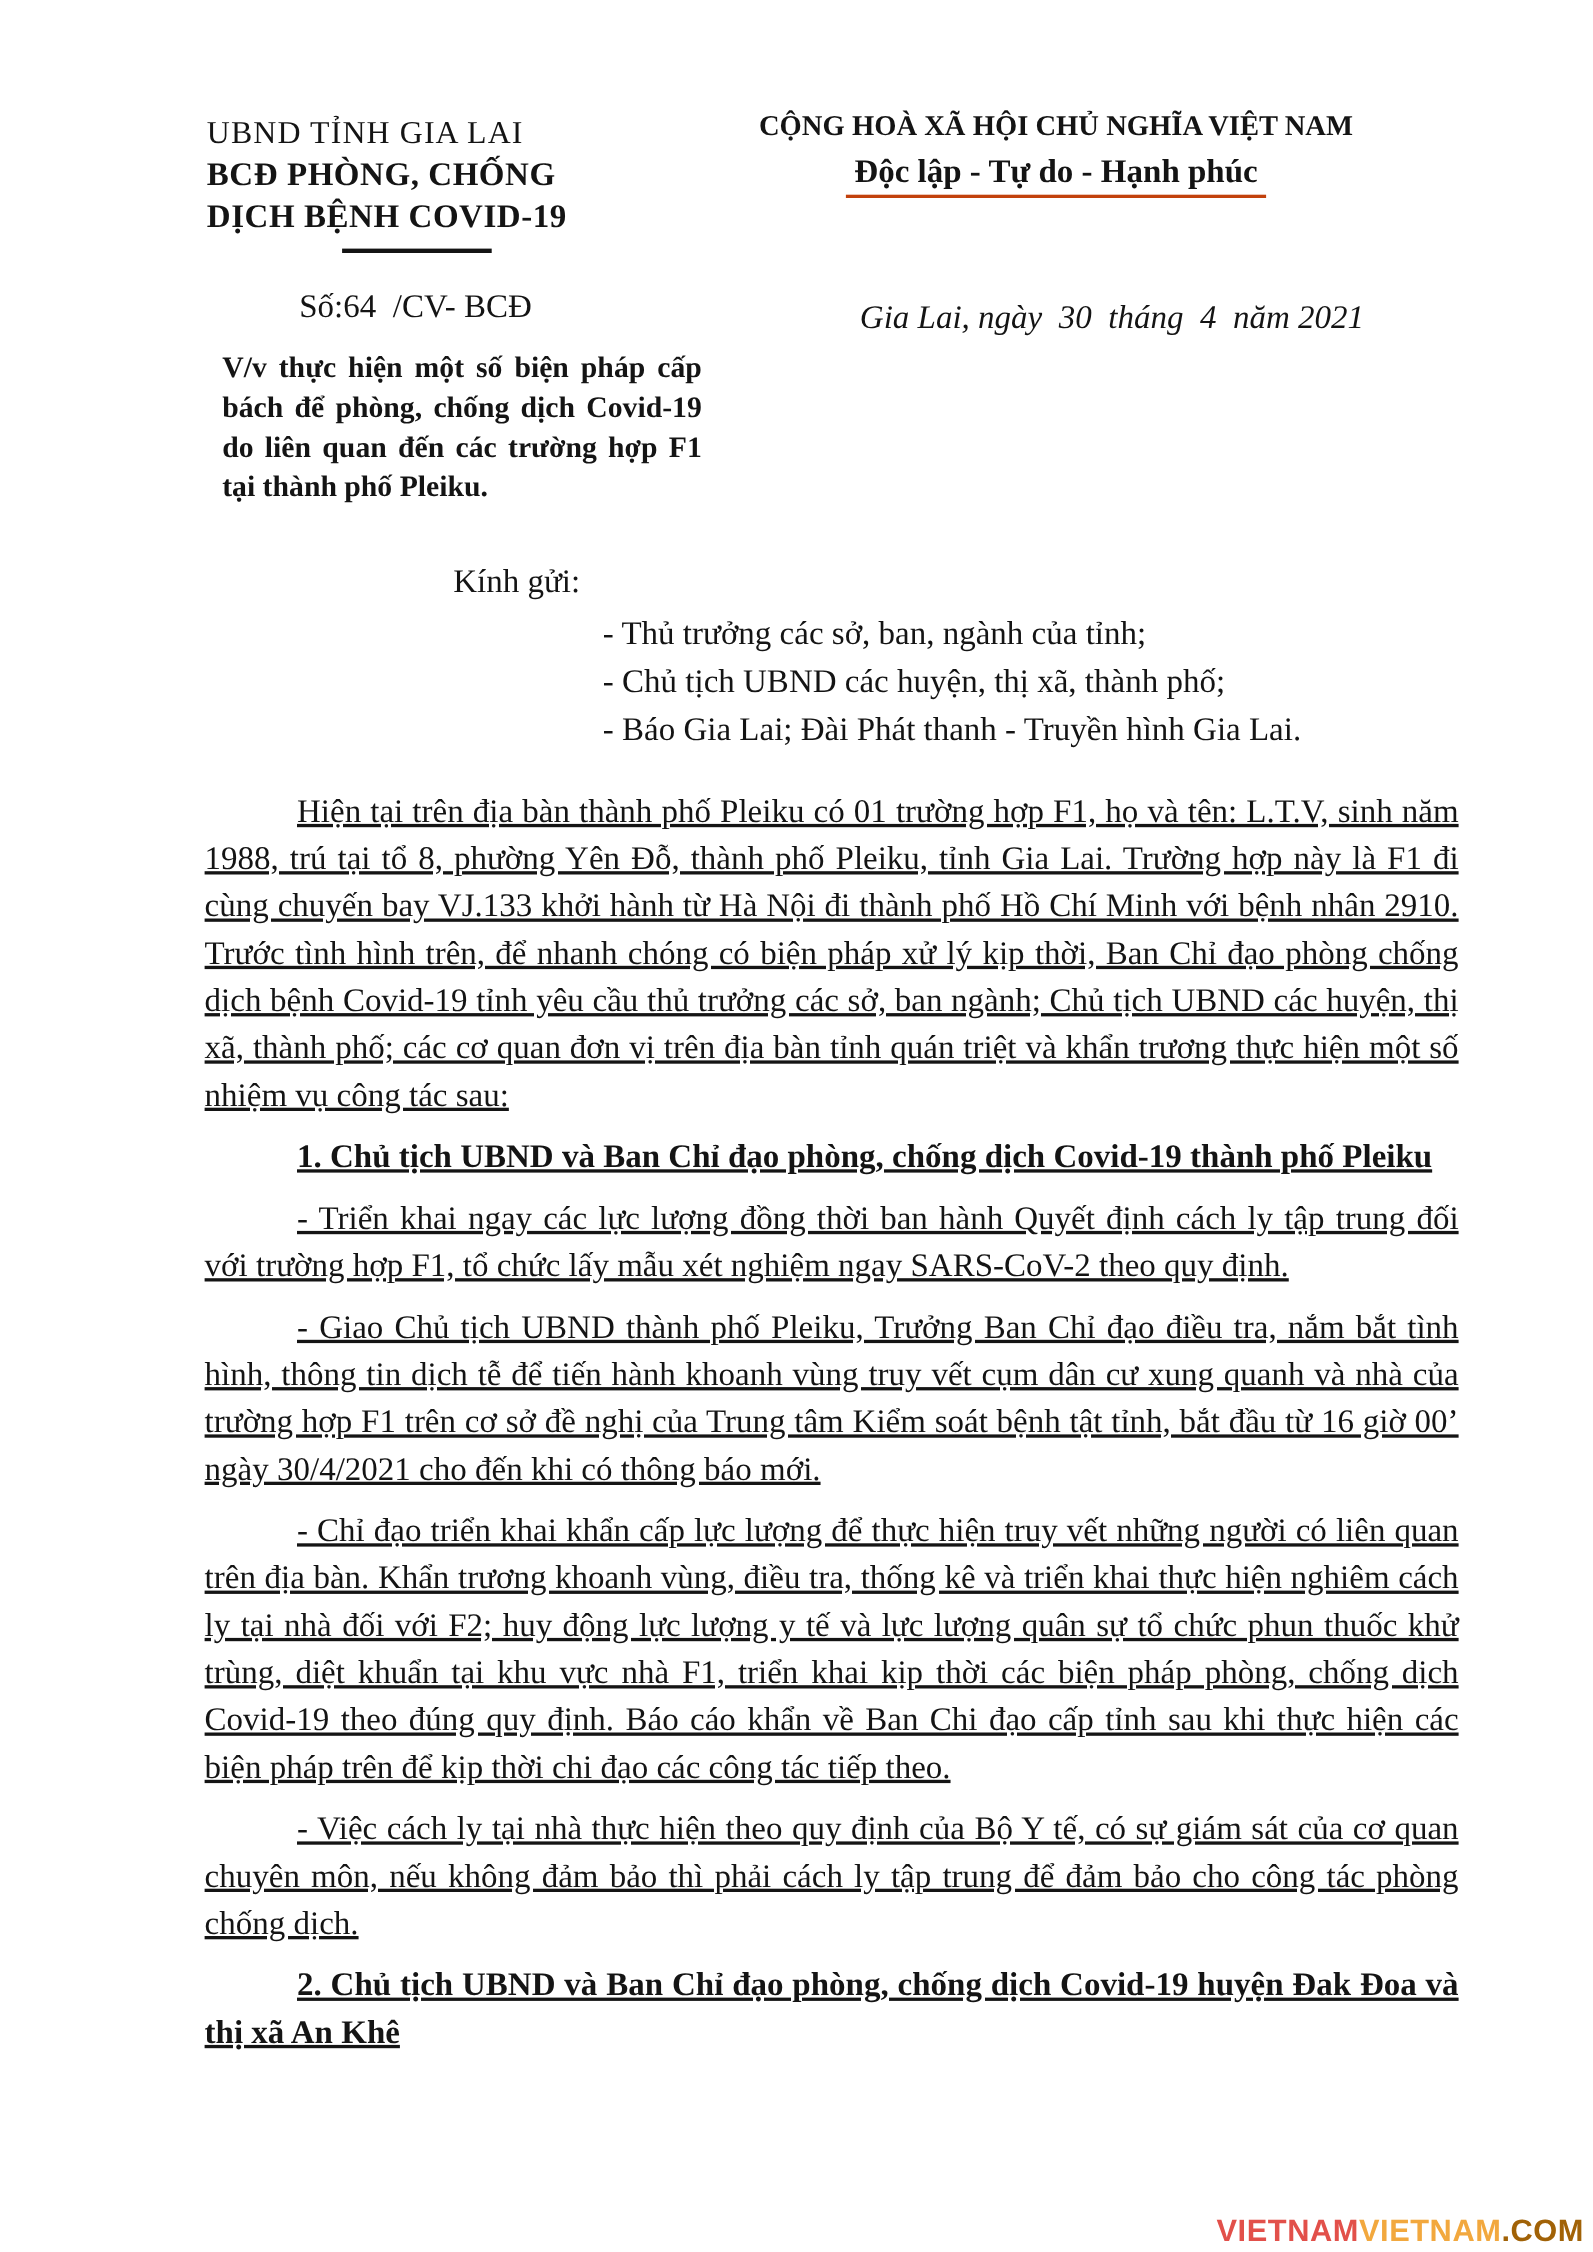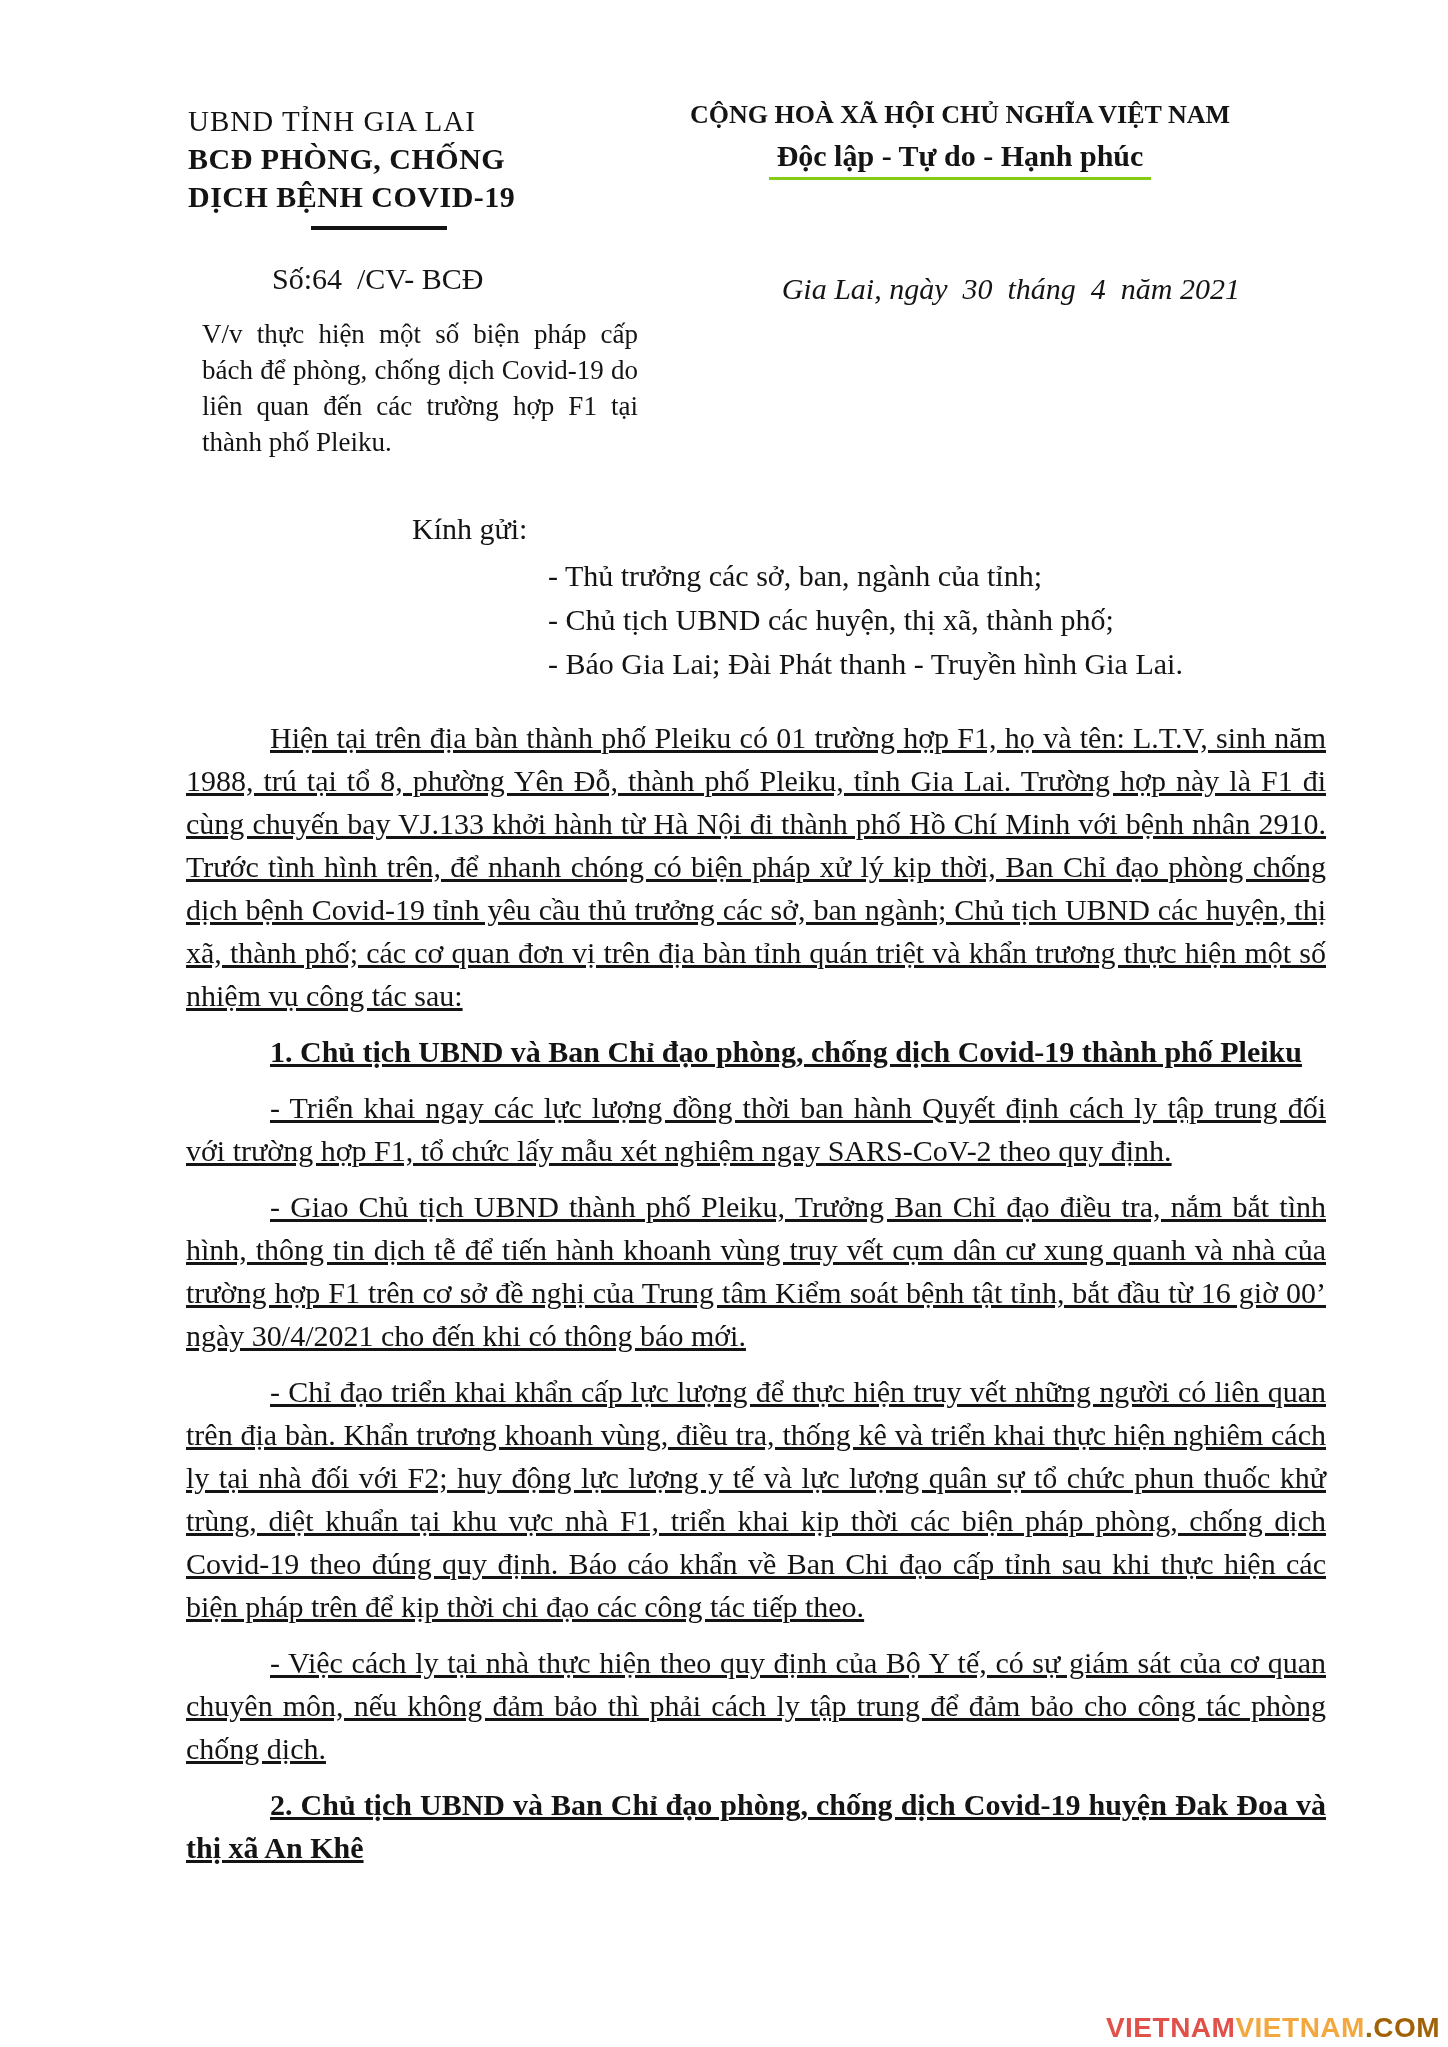--- a/index.html
+++ b/index.html
@@ -45,21 +45,21 @@
     font-weight: bold;
     line-height: 38px;
   }
   .header-right .motto {
     display: inline-block;
     font-size: 30px;
     font-weight: bold;
     line-height: 36px;
     margin-top: 4px;
     padding: 0 8px 3px 8px;
-    border-bottom: 3px solid #84cc16;
+    border-bottom: 3px solid #c2410c;
   }
   .doc-number {
     position: absolute;
     left: 272px; top: 262px;
     font-size: 30px;
     white-space: pre;
   }
   .doc-date {
     position: absolute;
     left: 700px; top: 272px;
@@ -69,20 +69,21 @@
     font-size: 30px;
     white-space: pre;
   }
   .subject {
     position: absolute;
     left: 202px; top: 316px;
     width: 436px;
     font-size: 27px;
     line-height: 36px;
     text-align: justify;
+    font-weight: bold;
   }
   
   .salutation {
     position: absolute;
     left: 412px; top: 512px;
     font-size: 30px;
   }
   .recipients {
     position: absolute;
     left: 548px; top: 554px;

